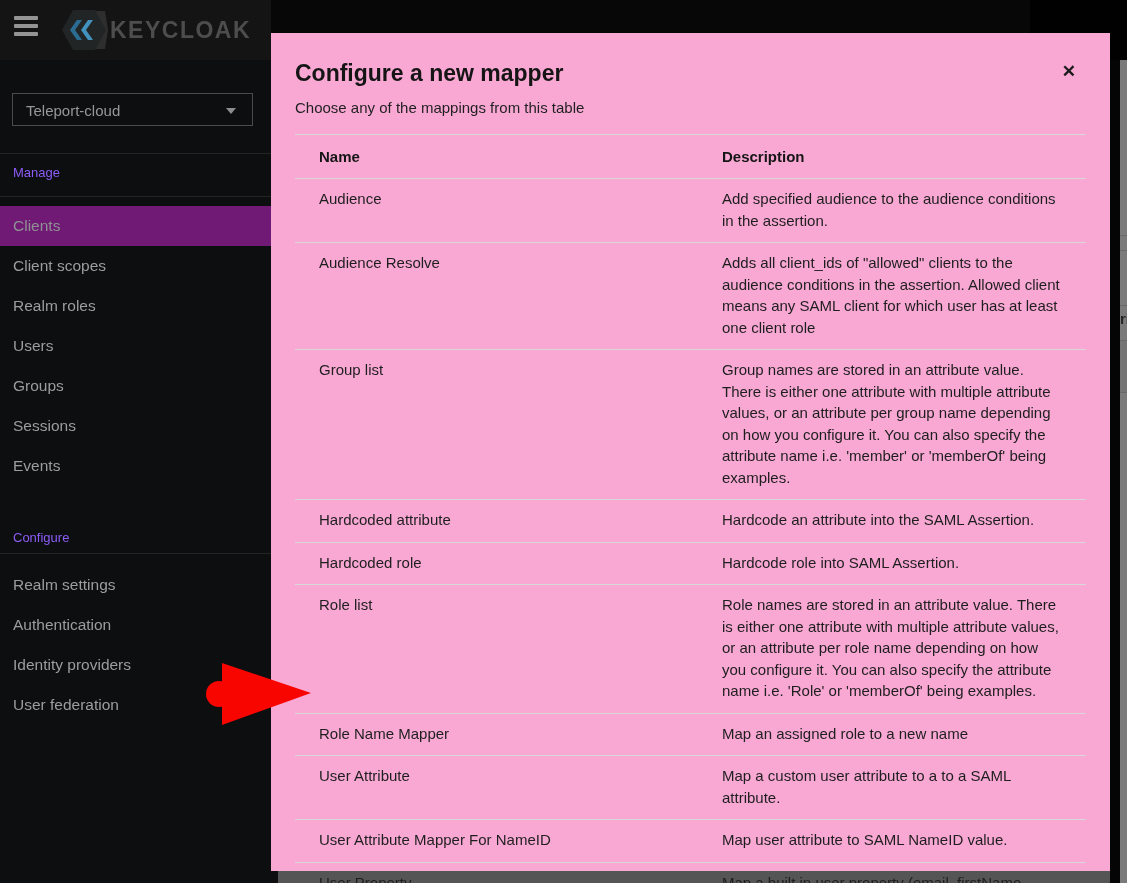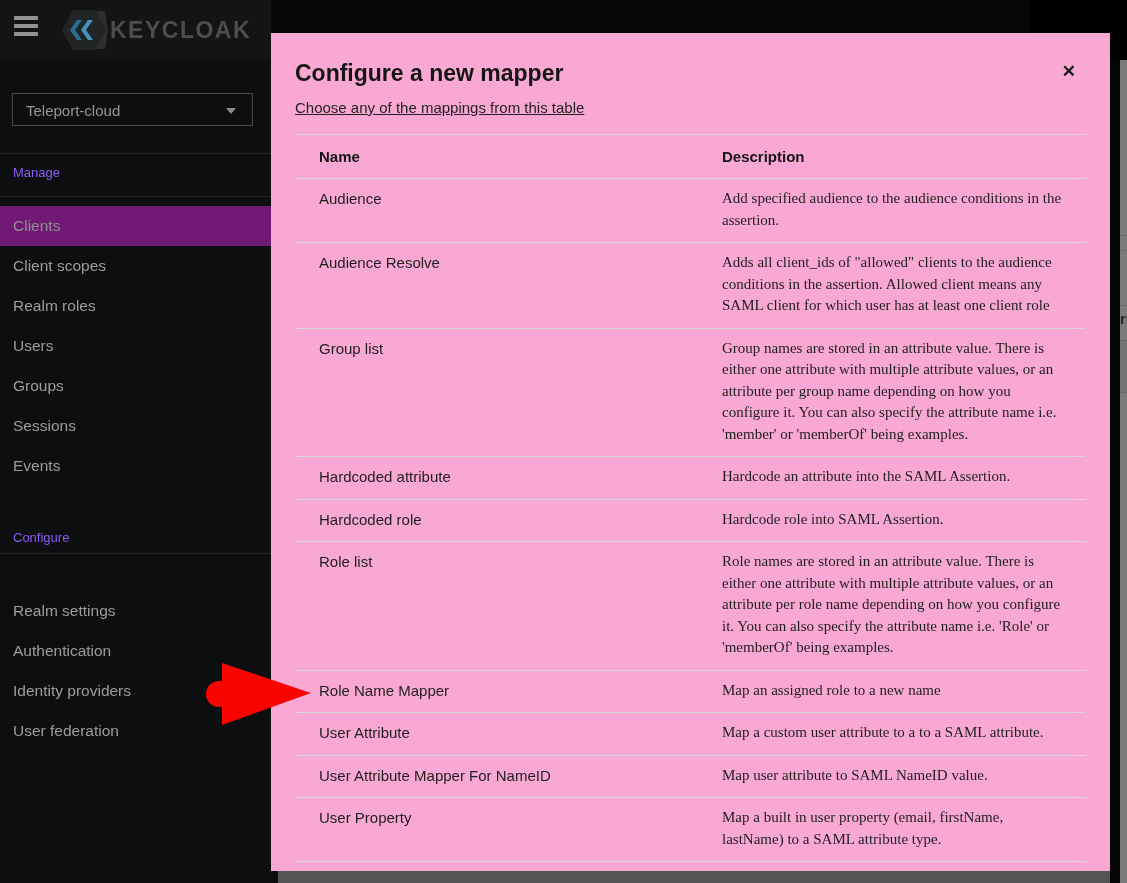--- a/index.html
+++ b/index.html
@@ -29,32 +29,32 @@
   .nav-item.selected{background:#701a75;color:#8f9193;}
   
   .bg-strip-right{position:absolute;left:1110px;top:60px;width:17px;height:823px;background:#7b7b7b;z-index:0;overflow:hidden;margin-left:10px;}
   .bg-line{position:absolute;left:0;width:17px;height:1px;background:#696969;}
   .bg-band{position:absolute;left:0;width:17px;background:#747474;}
   .bg-frag{position:absolute;left:0px;top:250px;font-size:15px;font-weight:bold;color:#262626;}
   .bg-strip-bottom{position:absolute;left:278px;top:871px;width:832px;height:12px;background:#555555;z-index:0;}
   
   .modal{position:absolute;left:271px;top:33px;width:839px;height:838px;background:#f9a8d4;z-index:2;box-sizing:border-box;}
   .modal-title{position:absolute;left:24px;top:27px;font-size:23px;font-weight:bold;color:#151515;}
-  .modal-subtitle{position:absolute;left:24px;top:66px;font-size:15px;color:#1f1f1f;text-decoration:underline;}
+  .modal-subtitle{position:absolute;left:24px;top:66px;font-size:15px;color:#1f1f1f;}
   .modal-close{position:absolute;right:32px;top:28px;font-size:17px;font-weight:bold;color:#1a1a1a;
     background:none;border:none;cursor:pointer;padding:2px;line-height:1;font-family:inherit;}
   .modal-divider{position:absolute;left:24px;right:24px;top:101px;height:1px;background:#d8d8d8;}
   .mapper-table{position:absolute;left:24px;top:102px;width:791px;border-collapse:collapse;}
   .mapper-table th{text-align:left;font-size:15px;font-weight:bold;color:#151515;
     padding:13px 0 13px 0;border-bottom:1px solid #d8d8d8;}
   .mapper-table th.col-name{width:403px;padding-left:24px;}
   .mapper-table td{vertical-align:top;font-size:15px;line-height:21.5px;color:#1e1e1e;
     border-bottom:1px solid #d8d8d8;padding:9px 0 11px 0;}
   .mapper-table td.cell-name{padding-left:24px;padding-right:16px;cursor:pointer;}
-  .mapper-table td.cell-desc{padding-right:24px;font-family:Liberation Serif, serif;}
+  .mapper-table td.cell-desc{padding-right:24px;}
   .mapper-table tr{cursor:pointer;}
   
   .arrow-annotation{position:absolute;left:203px;top:652px;z-index:3;pointer-events:none;}
 </style>
 </head>
 <body>
 
 <div class="header">
   <div class="hamburger">
     <span></span>
@@ -106,21 +106,21 @@
       <div class="nav-item">
         <span>Sessions</span>
       </div>
 
       <div class="nav-item">
         <span>Events</span>
       </div>
     </div>
   <div class="sb-title" style="top:470px">Configure</div>
   <div class="sb-divider" style="top:493px"></div>
-  <div class="nav-list" style="top:531px">
+  <div class="nav-list" style="top:505px">
 
       <div class="nav-item">
         <span>Realm settings</span>
       </div>
 
       <div class="nav-item">
         <span>Authentication</span>
       </div>
 
       <div class="nav-item">

